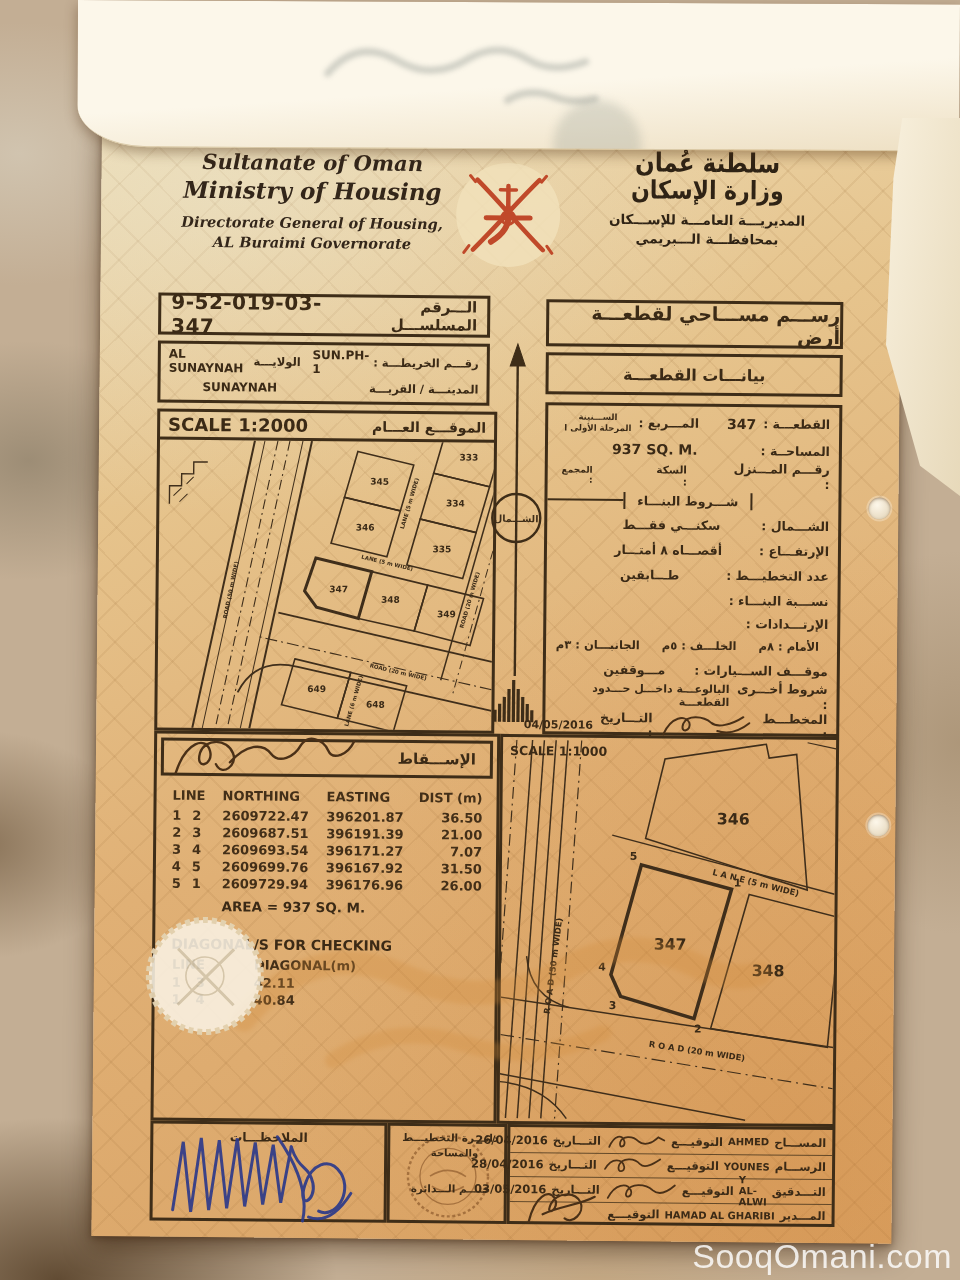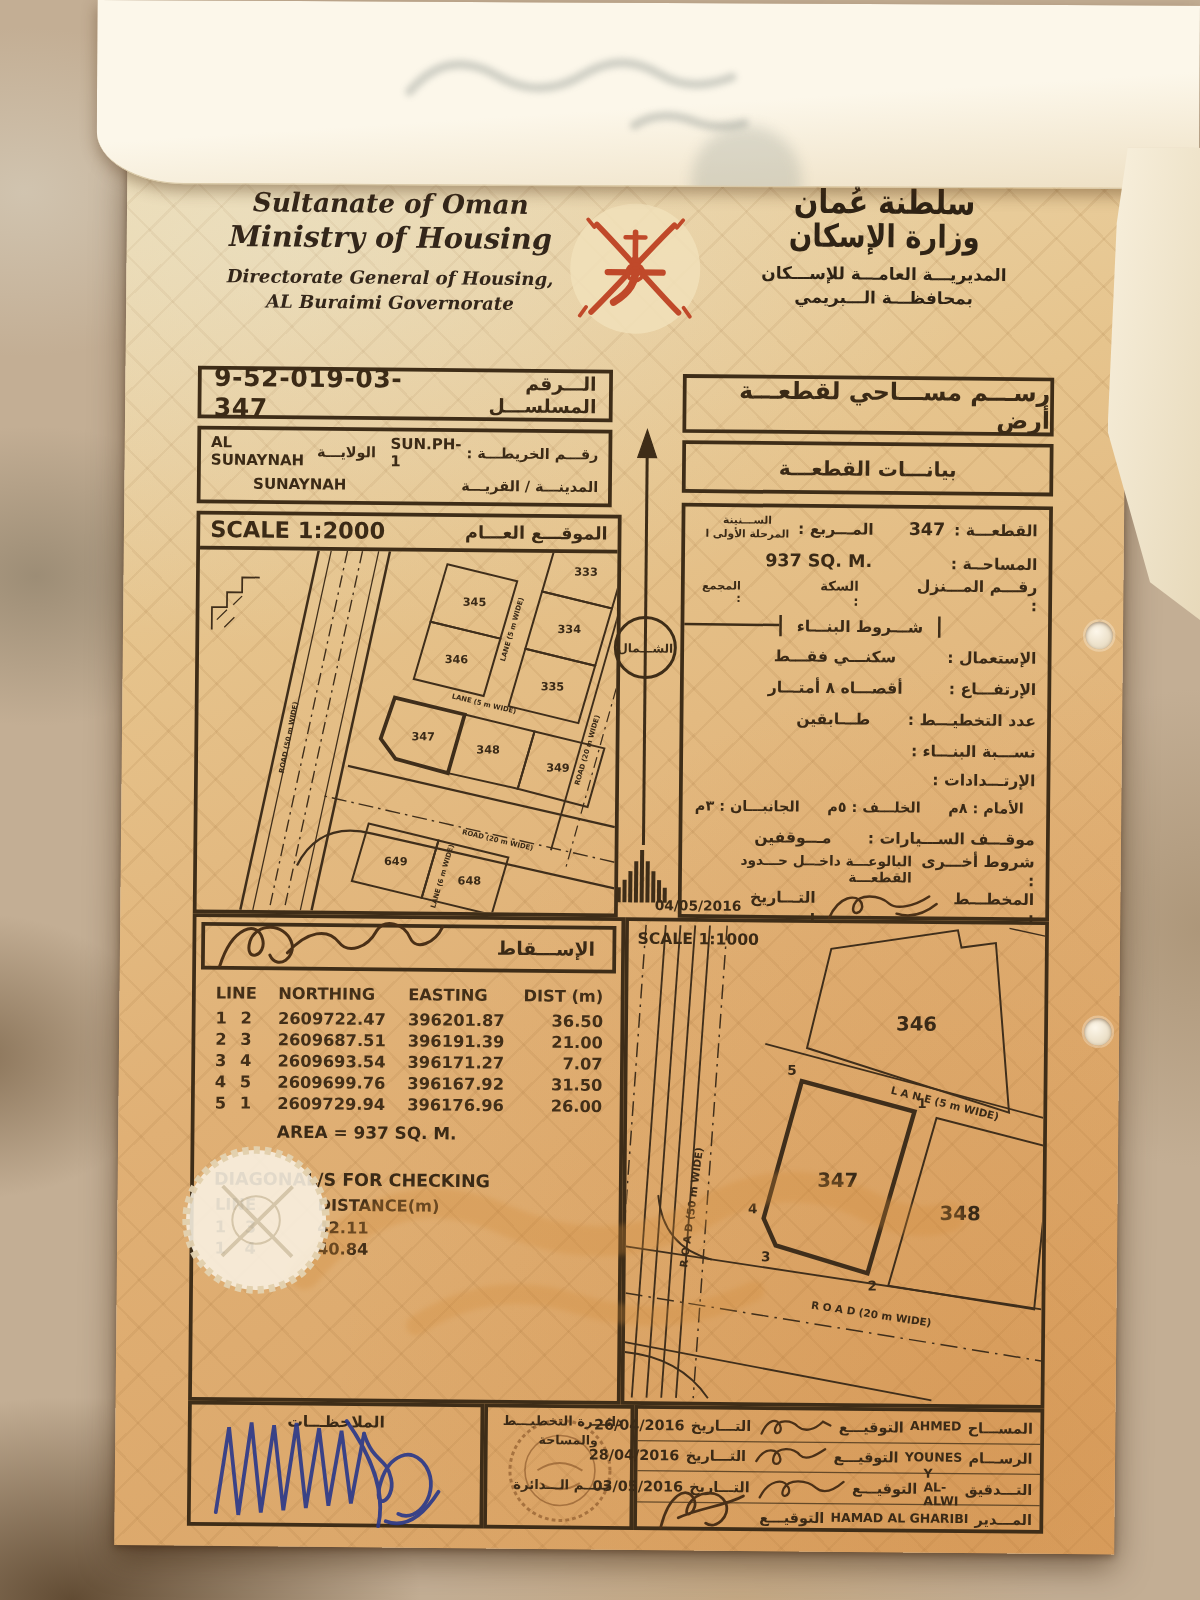--- a/index.html
+++ b/index.html
@@ -290,30 +290,30 @@
         <span style="width:30px"></span>
         <span style="font-size:10.5px">السكة :</span>
         <span style="width:46px"></span>
         <span style="font-size:9px">المجمع :</span>
       </div>
       <div class="cond-row" style="height:24px">
         <span class="cond-line"></span>
         <span class="cond-lab">شـــروط البنـــاء</span>
       </div>
       <div class="prow" style="height:25px">
-        <span>الإستعمال :</span>
+        <span>الشـــمال :</span>
         <span class="v" style="margin-right:34px">سكنـــي فقـــط</span>
       </div>
       <div class="prow" style="height:25px">
         <span>الإرتفـــاع :</span>
         <span class="v" style="margin-right:30px">أقصـــاه ٨ أمتـــار</span>
       </div>
       <div class="prow" style="height:25px">
         <span>عدد التخطيـــط :</span>
-        <span class="v" style="margin-right:23px">طـــابقين</span>
+        <span class="v" style="margin-right:40px">طـــابقين</span>
       </div>
       <div class="prow" style="height:24px">
         <span>نســـبة البنـــاء :</span>
       </div>
       <div class="prow" style="height:22px">
         <span actable="false">الإرتـــدادات :</span>
       </div>
       <div class="prow" style="height:24px;font-size:11.5px;padding-right:18px">
         <span>الأمام : ٨م</span>
         <span style="width:8px"></span>
@@ -398,21 +398,21 @@
             </tr>
           </tbody>
       </table>
       <div class="area-line">AREA = 937 SQ. M.</div>
 
       <div class="diag-title">DIAGONAL/S FOR CHECKING</div>
       <table class="diag">
         <thead>
           <tr>
             <th colspan="2">LINE</th>
-            <th class="d-d">DISTANCE(m)</th>
+            <th class="d-d">DIAGONAL(m)</th>
           </tr>
         </thead>
         <tbody>
             <tr>
               <td class="d-f">1</td>
               <td class="d-t">3</td>
               <td class="d-d">42.11</td>
             </tr>
             <tr>
               <td class="d-f">1</td>
@@ -555,13 +555,14 @@
     <svg class="showthrough" viewBox="0 0 882 146">
       <g fill="none" stroke="#8e958f" stroke-width="7" stroke-linecap="round" opacity=".4" style="filter:blur(2.5px)">
         <path d="M250,72 q30,-36 70,-13 q35,20 70,-2 q30,-18 60,0 q25,15 58,2"></path>
         <path d="M430,98 q20,-13 46,-4 q20,8 42,2"></path>
       </g>
       <circle cx="520" cy="142" r="44" fill="#9aa095" opacity=".3" style="filter:blur(5px)"></circle>
     </svg>
   </div>
   <div class="fold-right"></div>
 
+  <div class="wm">SooqOmani.com</div>
 </div>
 
 </body></html>

